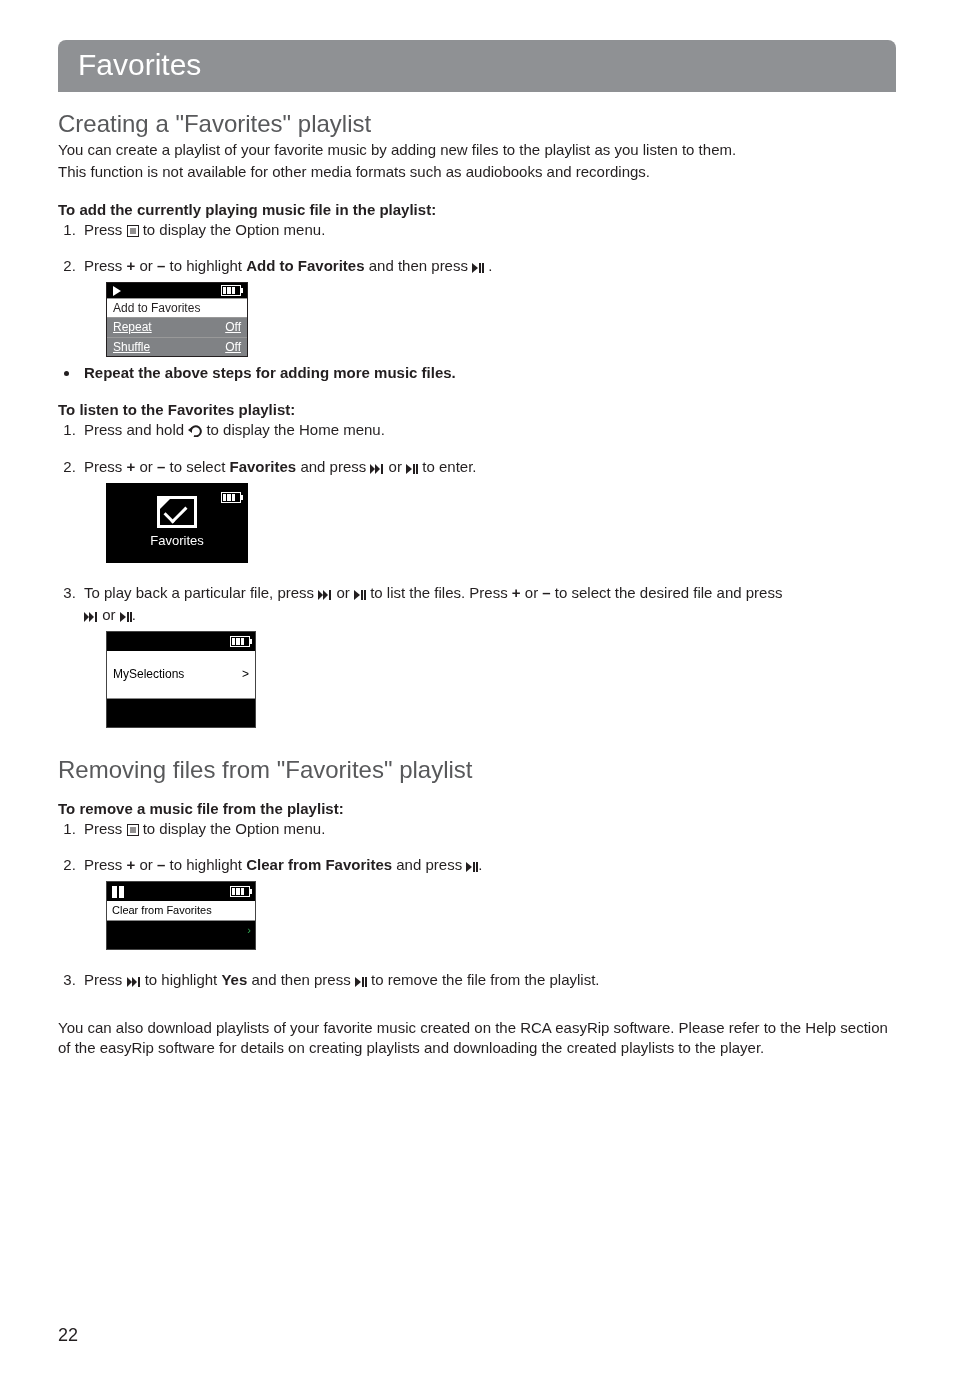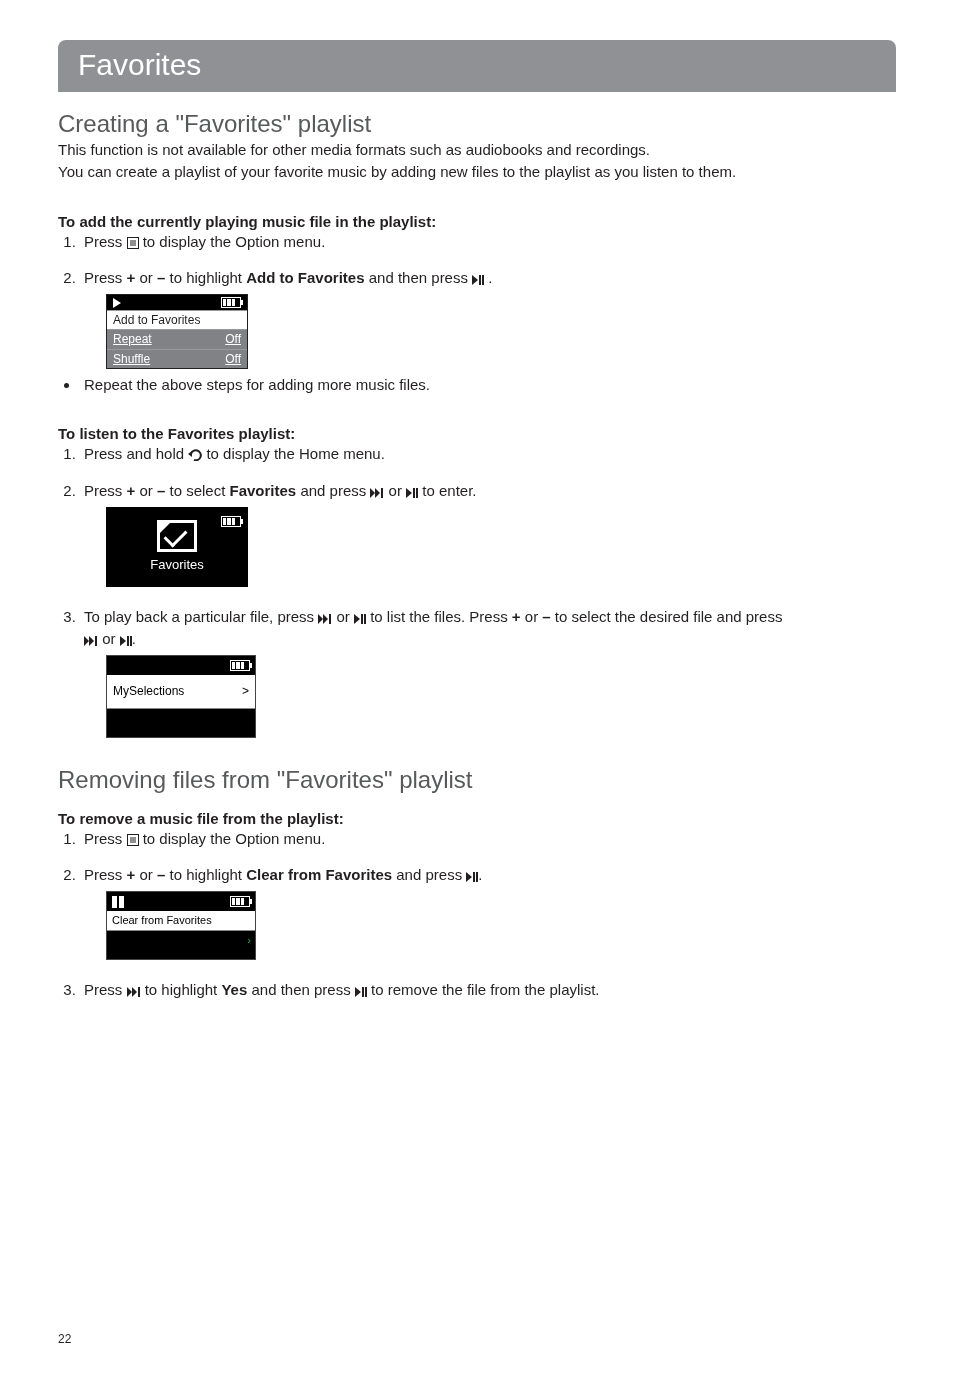--- a/index.html
+++ b/index.html
@@ -33,27 +33,27 @@
   }
   p, li, .para {
     font-size: 15px;
     line-height: 1.35;
     margin: 0 0 2px 0;
   }
   .bold { font-weight: 700; }
   .subhead {
     font-weight: 700;
     font-size: 15px;
-    margin-top: 30px;
+    margin-top: 18px;
     margin-bottom: 2px;
   }
   ol { margin: 0; padding-left: 22px; }
   ol li { padding-left: 4px; margin-bottom: 2px; }
   ul.bullet { margin: 6px 0 0 0; padding-left: 22px; list-style: disc; }
-  ul.bullet li { padding-left: 4px; }
+  ul.bullet li { padding-left: 4px; font-weight: bold; }
   .inline-icon {
     display: inline-block;
     vertical-align: -2px;
   }
   
   .lcd {
     width: 140px;
     border: 1px solid #231f20;
     background: #fff;
     font-size: 12px;
@@ -154,21 +154,21 @@
   }
   .lcd-my .hdr, .lcd-clear .hdr {
     background: #000; color: #fff;
     display: flex; justify-content: space-between; align-items: center;
     padding: 2px 5px;
     height: 15px;
   }
   .lcd-my .body-row {
     background: #fff; color: #000;
     display: flex; justify-content: space-between;
-    padding: 8px 6px;
+    padding: 15px 6px;
     border-bottom: 1px solid #888;
   }
   .lcd-my .filler, .lcd-clear .filler {
     background: #000; height: 28px;
   }
   .lcd-clear .body-row {
     background: #fff; color: #000;
     padding: 2px 5px;
     border-bottom: 1px solid #888;
     font-size: 11px;
@@ -187,36 +187,36 @@
   .pause-icon span {
     display: inline-block;
     width: 3px; height: 10px;
     background: #fff;
     border: 1px solid #fff;
   }
   .page-number {
     position: absolute;
     bottom: 28px;
     left: 58px;
-    font-size: 12px;
+    font-size: 18px;
   }
   .step-block { margin-bottom: 14px; }
   .spacer-md { height: 16px; }
   .section-gap { height: 24px; }
 </style>
 </head>
 <body>
 
 <div class="page">
 
   <div class="banner">Favorites</div>
 
   <h2>Creating a "Favorites" playlist</h2>
+  <p class="para">You can create a playlist of your favorite music by adding new files to the playlist as you listen to them.</p>
   <p class="para">This function is not available for other media formats such as audiobooks and recordings.</p>
-  <p class="para">You can create a playlist of your favorite music by adding new files to the playlist as you listen to them.</p>
 
   <div class="subhead">To add the currently playing music file in the playlist:</div>
   <ol>
     <li class="step-block">
       <span>Press </span>
       <span class="inline-icon">
         <svg width="12" height="12" viewBox="0 0 12 12">
             <rect x="0.5" y="0.5" width="11" height="11" fill="none" stroke="#231f20"></rect>
             <line x1="3" y1="4" x2="9" y2="4" stroke="#231f20"></line>
             <line x1="3" y1="6" x2="9" y2="6" stroke="#231f20"></line>
@@ -435,15 +435,16 @@
             <rect x="7" y="0" width="2" height="10" fill="#231f20"></rect>
             <rect x="10" y="0" width="2" height="10" fill="#231f20"></rect>
           </svg>
       </span>
       <span> to remove the file from the playlist.</span>
     </li>
   </ol>
 
   <div class="section-gap"></div>
 
+  <p class="para">You can also download playlists of your favorite music created on the RCA easyRip software. Please refer to the Help section of the easyRip software for details on creating playlists and downloading the created playlists to the player.</p>
 
   <div class="page-number">22</div>
 </div>
 
 </body></html>

